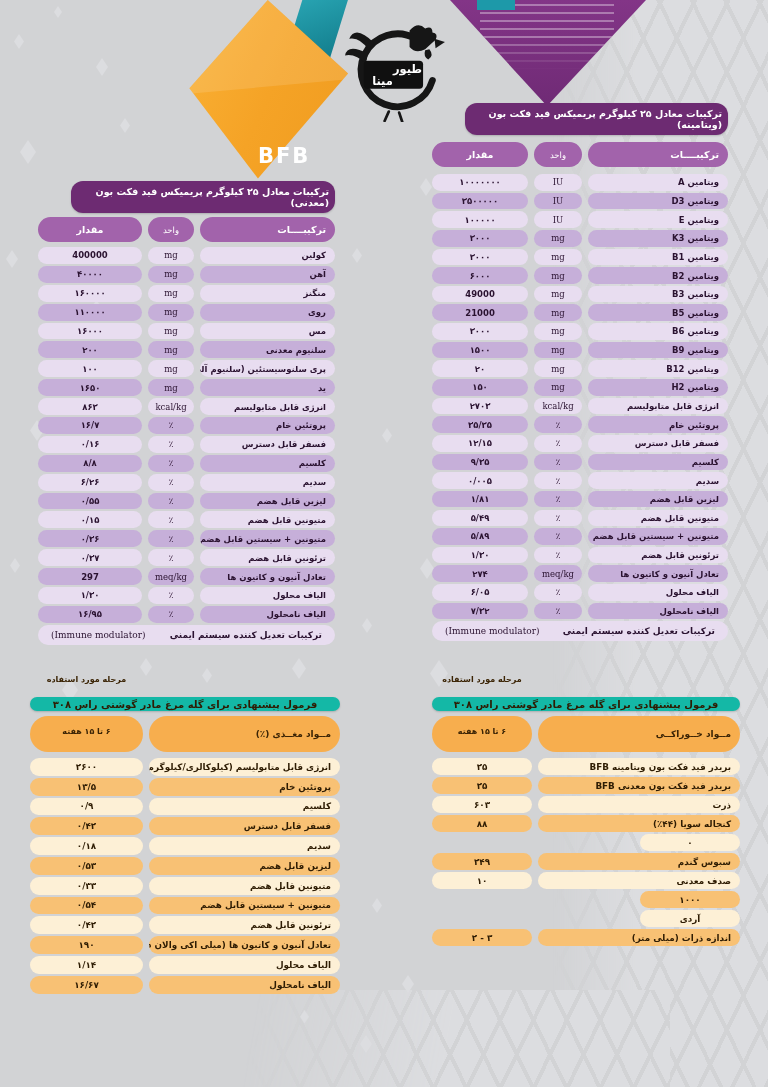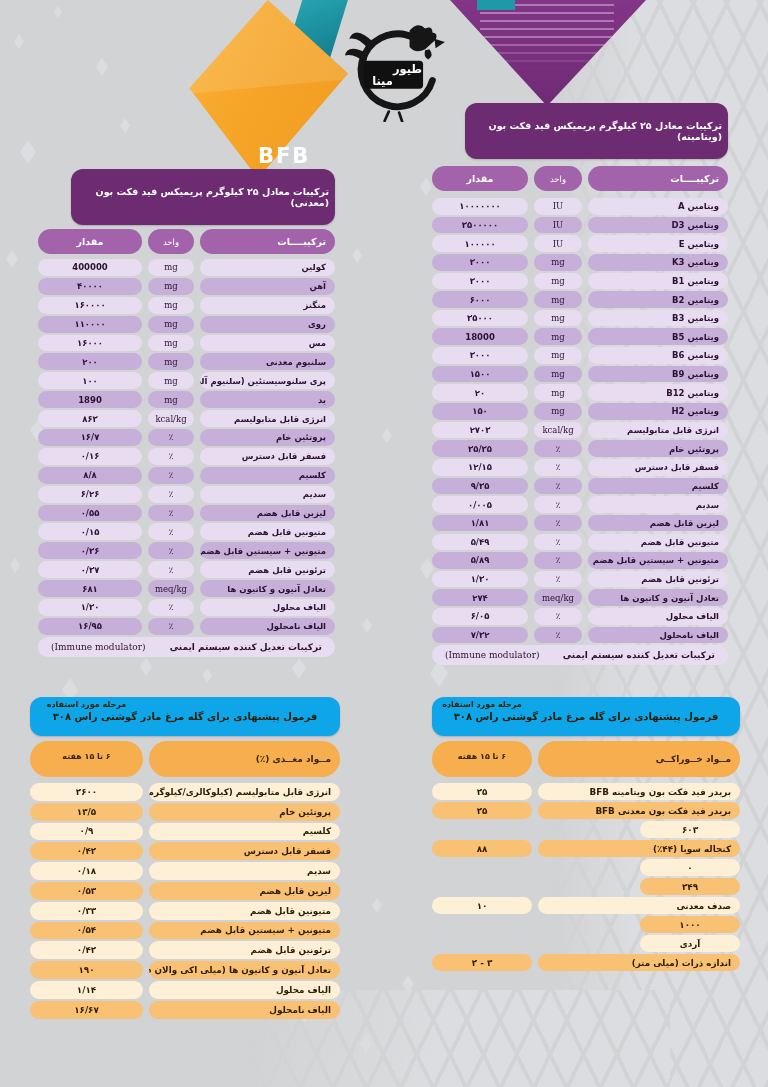--- a/index.html
+++ b/index.html
@@ -41,39 +41,39 @@
   
   .tbl{position:absolute;direction:rtl;z-index:10;}
   .pill{border-radius:999px;}
   .banner{border-radius:12px;display:flex;align-items:center;justify-content:center;
     font-weight:700;box-shadow:0 1px 2px rgba(0,0,0,.18);}
   .cols,.trow{display:flex;gap:6px;}
   .cell,.hcell{display:flex;align-items:center;justify-content:center;min-width:0;}
   .c-name{flex:1;justify-content:flex-start;padding:0 9px;white-space:nowrap;overflow:hidden;}
   .footer{display:flex;align-items:center;justify-content:space-between;padding:0 13px;height:20px;margin-top:2px;}
   
-  .purple .banner{background:#6d2b72;color:#fff;font-size:9.5px;height:24px;margin-bottom:7px;padding:16px 6px;margin-left:33px;}
+  .purple .banner{background:#6d2b72;color:#fff;font-size:9.5px;height:24px;margin-bottom:7px;padding:4px 6px;margin-left:33px;}
   .purple .hcell{background:#a263ab;color:#fff;font-size:9.5px;font-weight:700;height:25px;}
   .purple .cols{margin-bottom:7px;}
   .purple .cell{color:#2a1230;font-weight:700;font-size:8.5px;}
   .purple .trow:nth-child(odd) .cell{background:#e8ddf0;}
   .purple .trow:nth-child(even) .cell{background:#c6afd9;}
   .purple .c-unit{font-family:"DejaVu Serif","Liberation Serif",serif;font-weight:400;font-size:8.5px;text-align:center;}
   .purple .footer{background:#e8ddf0;color:#2a1230;font-size:9px;font-weight:700;}
   .purple .footer .en{font-family:"DejaVu Serif","Liberation Serif",serif;font-weight:400;direction:ltr;}
   #tbl-vitamin{left:432px;top:103px;width:296px;}
   #tbl-vitamin .trow{height:16.6px;margin-bottom:2.05px;}
   #tbl-vitamin .c-val{width:96px;}  #tbl-vitamin .c-unit{width:48px;}
-  #tbl-mineral{left:38px;top:169px;width:297px;}
+  #tbl-mineral{left:38px;top:181px;width:297px;}
   #tbl-mineral .banner{margin-bottom:4px;}
   #tbl-mineral .cols{margin-bottom:5px;}
   #tbl-mineral .trow{height:16.9px;margin-bottom:2px;}
   #tbl-mineral .c-val{width:104px;} #tbl-mineral .c-unit{width:46px;}
   
-  .orange .banner{background:#0ea5e9;color:#2e1c03;font-size:10px;height:39px;margin-bottom:5px;}
+  .orange .banner{background:#14b8a6;color:#2e1c03;font-size:10px;height:14px;margin-bottom:5px;}
   .orange .hcell{background:#f7ae4e;color:#3b2405;font-size:9px;font-weight:700;height:36px;gap:44px;}
   .orange .cols{margin-bottom:6px;}
   .orange .cell{color:#2e1c03;font-weight:700;font-size:8.8px;}
   .orange .trow:nth-child(odd) .cell{background:#fdf0d6;}
   .orange .trow:nth-child(even) .cell{background:#f8c174;}
   .orange .hcell.stage{flex-direction:column;justify-content:center;line-height:1.05;font-size:8px;}
   .orange .hcell.stage .grower{font-size:11px;font-weight:700;direction:ltr;}
   #tbl-feed{left:432px;top:697px;width:308px;}
   #tbl-feed .trow{height:17px;margin-bottom:2px;}
   #tbl-feed .c-val{width:100px;}
@@ -144,26 +144,26 @@
         <div class="pill cell c-val">۳۰۰۰</div>
       </div>
       <div class="trow">
         <div class="pill cell c-name">ویتامین B2</div>
         <div class="pill cell c-unit">mg</div>
         <div class="pill cell c-val">۶۰۰۰</div>
       </div>
       <div class="trow">
         <div class="pill cell c-name">ویتامین B3</div>
         <div class="pill cell c-unit">mg</div>
-        <div class="pill cell c-val">۳۵۰۰۰</div>
+        <div class="pill cell c-val">49000</div>
       </div>
       <div class="trow">
         <div class="pill cell c-name">ویتامین B5</div>
         <div class="pill cell c-unit">mg</div>
-        <div class="pill cell c-val">18000</div>
+        <div class="pill cell c-val">21000</div>
       </div>
       <div class="trow">
         <div class="pill cell c-name">ویتامین B6</div>
         <div class="pill cell c-unit">mg</div>
         <div class="pill cell c-val">۳۰۰۰</div>
       </div>
       <div class="trow">
         <div class="pill cell c-name">ویتامین B9</div>
         <div class="pill cell c-unit">mg</div>
         <div class="pill cell c-val">۱۵۰۰</div>
@@ -284,21 +284,21 @@
         <div class="pill cell c-val">۲۰۰</div>
       </div>
       <div class="trow">
         <div class="pill cell c-name">پری سلنوسیستئین (سلنیوم آلی)</div>
         <div class="pill cell c-unit">mg</div>
         <div class="pill cell c-val">۱۰۰</div>
       </div>
       <div class="trow">
         <div class="pill cell c-name">ید</div>
         <div class="pill cell c-unit">mg</div>
-        <div class="pill cell c-val">1890</div>
+        <div class="pill cell c-val">۱۶۵۰</div>
       </div>
       <div class="trow">
         <div class="pill cell c-name">انرژی قابل متابولیسم</div>
         <div class="pill cell c-unit">kcal/kg</div>
         <div class="pill cell c-val">۸۶۳</div>
       </div>
       <div class="trow">
         <div class="pill cell c-name">پروتئین خام</div>
         <div class="pill cell c-unit">٪</div>
         <div class="pill cell c-val">۱۶/۷</div>
@@ -334,21 +334,21 @@
         <div class="pill cell c-val">۰/۳۶</div>
       </div>
       <div class="trow">
         <div class="pill cell c-name">ترئونین قابل هضم</div>
         <div class="pill cell c-unit">٪</div>
         <div class="pill cell c-val">۰/۳۷</div>
       </div>
       <div class="trow">
         <div class="pill cell c-name">تعادل آنیون و کاتیون ها</div>
         <div class="pill cell c-unit">meq/kg</div>
-        <div class="pill cell c-val">۶۸۱</div>
+        <div class="pill cell c-val">297</div>
       </div>
       <div class="trow">
         <div class="pill cell c-name">الیاف محلول</div>
         <div class="pill cell c-unit">٪</div>
         <div class="pill cell c-val">۱/۳۰</div>
       </div>
       <div class="trow">
         <div class="pill cell c-name">الیاف نامحلول</div>
         <div class="pill cell c-unit">٪</div>
         <div class="pill cell c-val">۱۶/۹۵</div>
@@ -373,30 +373,32 @@
   <div class="rows">
       <div class="trow">
         <div class="pill cell c-name">بریدر فید فکت بون ویتامینه BFB</div>
         <div class="pill cell c-val">۲۵</div>
       </div>
       <div class="trow">
         <div class="pill cell c-name">بریدر فید فکت بون معدنی BFB</div>
         <div class="pill cell c-val">۲۵</div>
       </div>
       <div class="trow">
+        <div class="pill cell c-name">ذرت</div>
         <div class="pill cell c-val">۶۰۳</div>
       </div>
       <div class="trow">
         <div class="pill cell c-name">کنجاله سویا (۴۴٪)</div>
         <div class="pill cell c-val">۸۸</div>
       </div>
       <div class="trow">
         <div class="pill cell c-val">۰</div>
       </div>
       <div class="trow">
+        <div class="pill cell c-name">سبوس گندم</div>
         <div class="pill cell c-val">۲۴۹</div>
       </div>
       <div class="trow">
         <div class="pill cell c-name">صدف معدنی</div>
         <div class="pill cell c-val">۱۰</div>
       </div>
       <div class="trow">
         <div class="pill cell c-val">۱۰۰۰</div>
       </div>
       <div class="trow">

